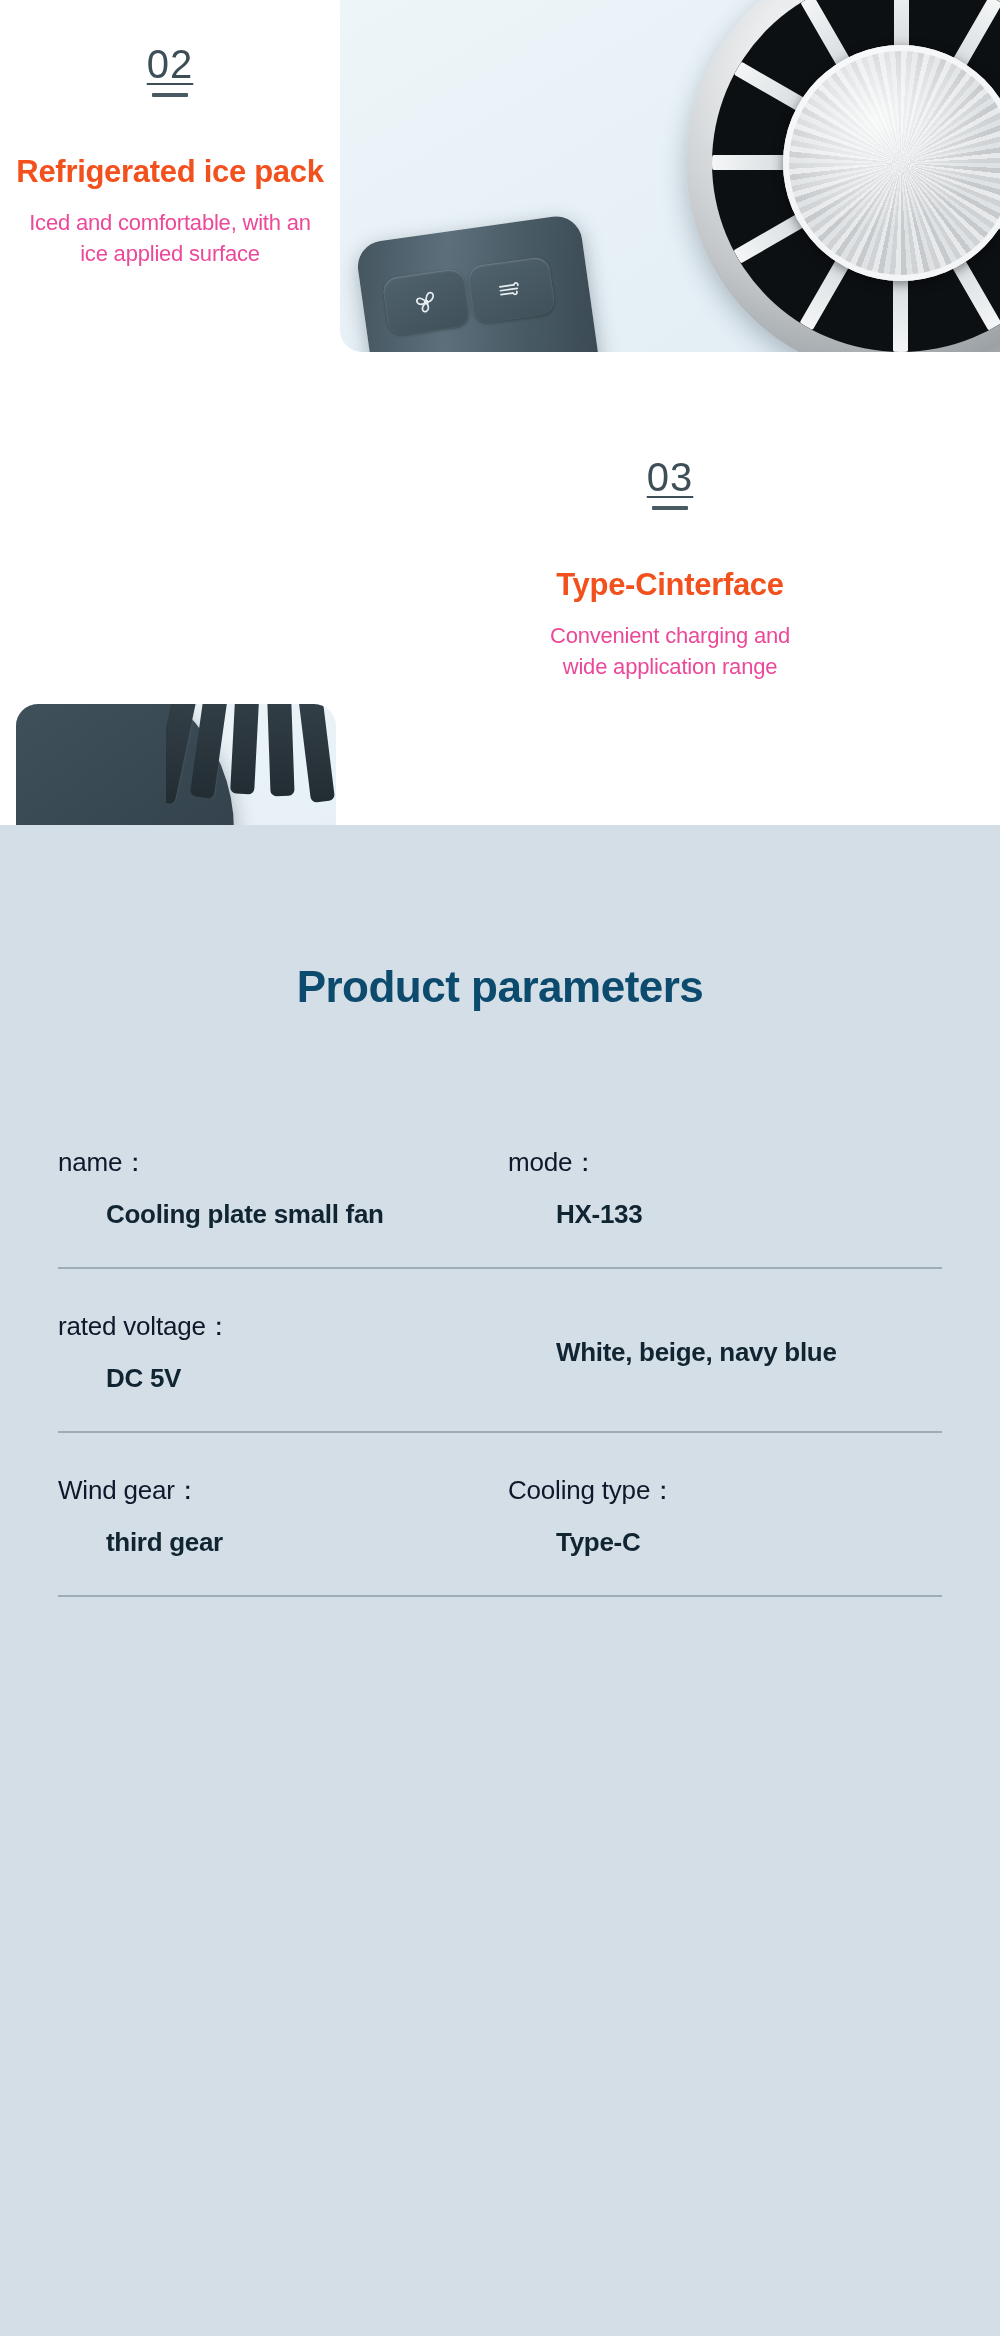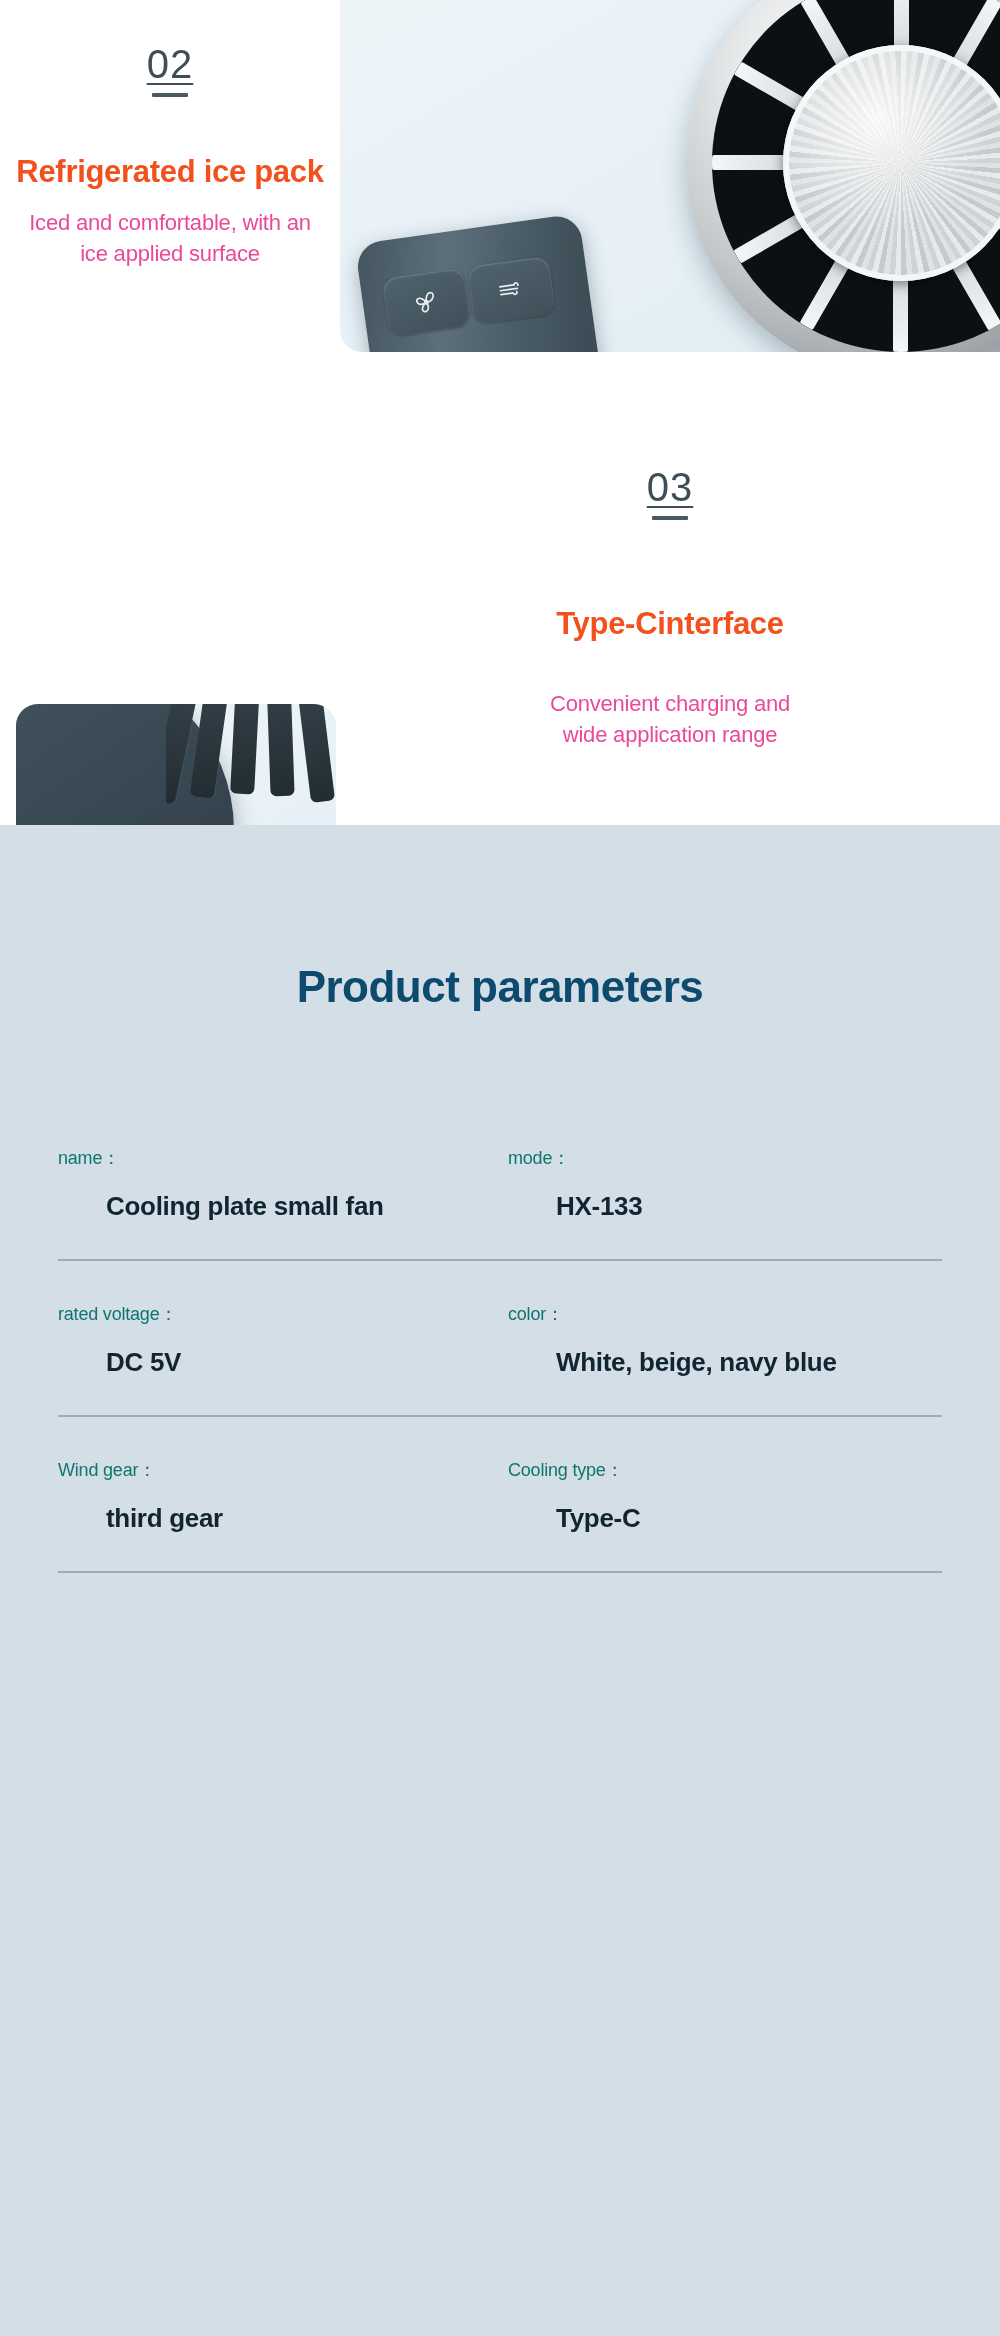--- a/index.html
+++ b/index.html
@@ -154,21 +154,21 @@
   }
   .spec-table{
     position:absolute;left:58px;top:280px;width:884px;
   }
   .spec-row{position:relative;}
   .spec-divider{height:2px;background:#9facb6;margin:0 0 0 0;}
   .spec-cells{display:flex;padding:44px 0 40px 0;}
   .spec-cell{width:50%;box-sizing:border-box;}
   .spec-cell.right{padding-left:8px;}
   .spec-label{
-    font-size:18px;color:#0f766e;font-weight:400;letter-spacing:-0.2px;line-height:1;
+    font-size:26px;color:#0f172a;font-weight:400;letter-spacing:-0.2px;line-height:1;
   }
   .spec-value{
     font-size:26px;color:#102531;font-weight:bold;letter-spacing:-0.3px;
     line-height:1;margin-top:26px;margin-left:48px;
   }
 </style>
 </head>
 <body>
 
 <div class="page">
@@ -240,21 +240,21 @@
         <div class="bl-fin" style="left:102px;top:2px;transform:rotate(-2deg);"></div>
         <div class="bl-fin" style="left:136px;top:8px;transform:rotate(-7deg);"></div>
       </div>
       <div class="bl-body"></div>
       <div class="usb-port"></div>
       <div class="usb-plug"></div>
       <div class="usb-cable"></div>
       <div class="bl-shadow"></div>
     </div>
 
-    <div class="text-col" style="left:340px;top:115px;width:660px;gap:29px;">
+    <div class="text-col" style="left:340px;top:105px;width:660px;">
       <div class="num-wrap">
         <div class="num">03</div>
         <div class="num-rule"></div>
       </div>
       <div class="feat-title" style="margin-top:58px;">Type-Cinterface</div>
       <div class="feat-sub" style="margin-top:18px;width:420px;">
         <div>Convenient charging and</div>
         <div>wide application range</div>
       </div>
     </div>
@@ -280,21 +280,20 @@
 
       <div class="spec-divider"></div>
 
       <div class="spec-row">
         <div class="spec-cells">
           <div class="spec-cell">
             <div class="spec-label">rated voltage：</div>
             <div class="spec-value">DC 5V</div>
           </div>
           <div class="spec-cell right">
-            <div class="spec-label">color：</div>
             <div class="spec-value">White, beige, navy blue</div>
           </div>
         </div>
       </div>
 
       <div class="spec-divider"></div>
 
       <div class="spec-row">
         <div class="spec-cells">
           <div class="spec-cell">

